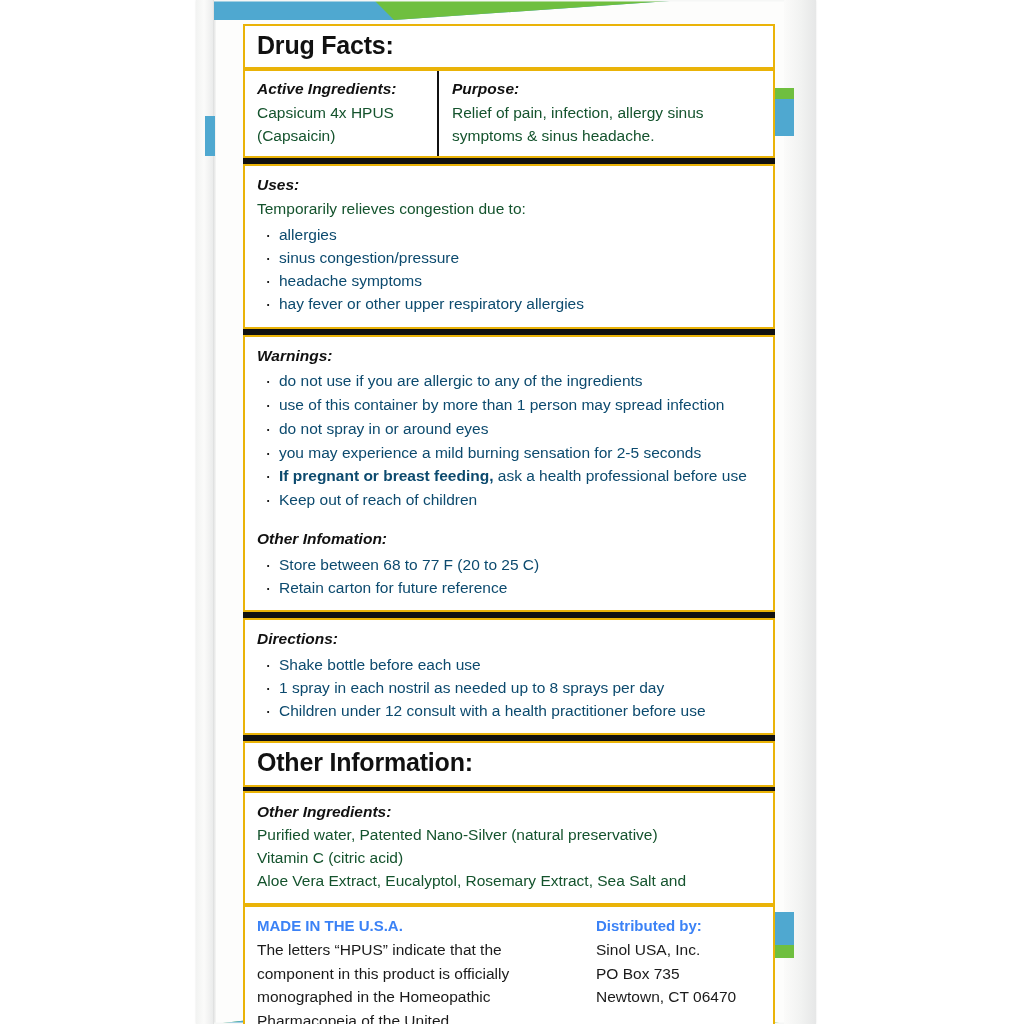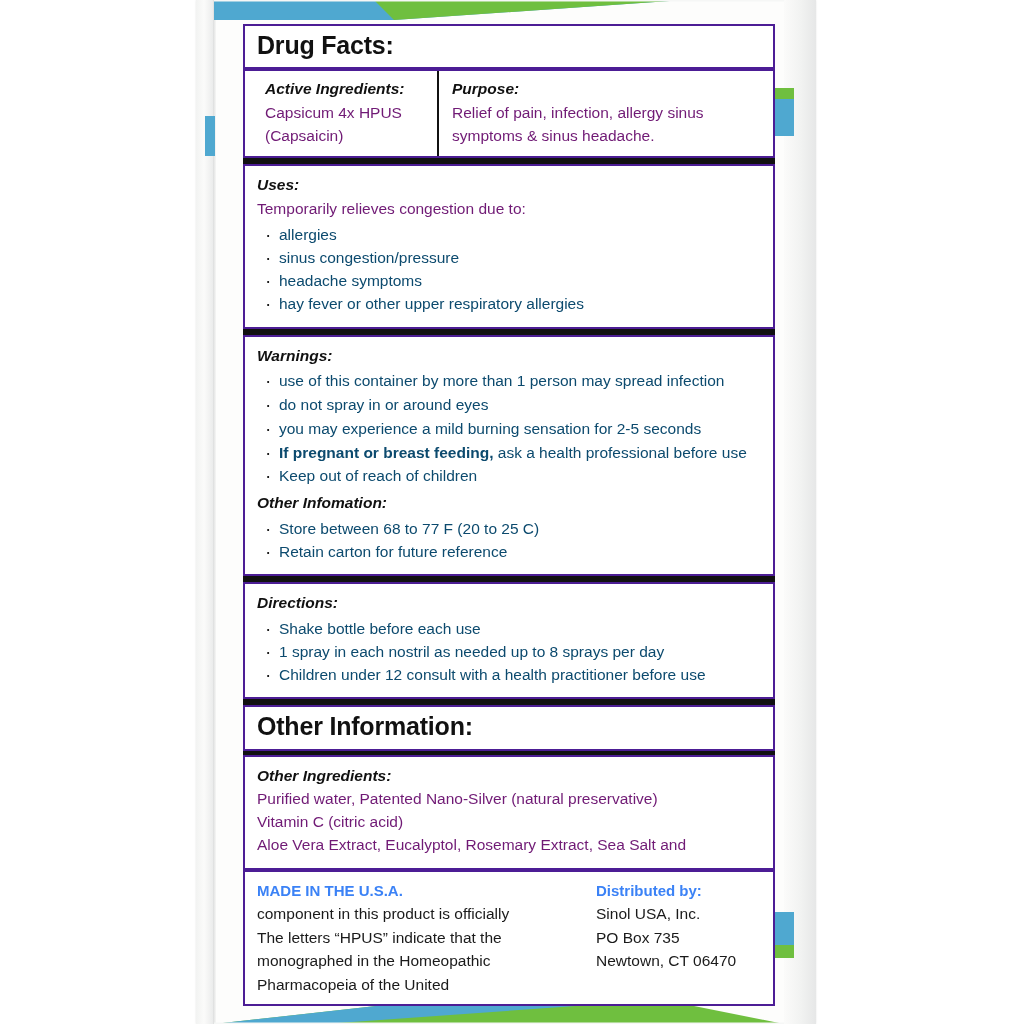--- a/index.html
+++ b/index.html
@@ -106,21 +106,21 @@
   .label-panel {
     position: absolute;
     left: 243px;
     top: 24px;
     width: 532px;
     box-sizing: border-box;
     background: #ffffff;
   }
 
   .block {
-    border: 2px solid #4c1d95;
+    border: 2px solid #eab308;
     background: #ffffff;
     box-sizing: border-box;
   }
   .sep {
     height: 6px;
     background: #111111;
   }
   .sep-thin {
     height: 4px;
     background: #111111;
@@ -139,39 +139,39 @@
 
   
   .two-col {
     display: flex;
     align-items: stretch;
   }
   .col-left {
     width: 194px;
     box-sizing: border-box;
     border-right: 2px solid #111111;
-    padding: 7px 8px 9px 20px;
+    padding: 7px 8px 9px 12px;
   }
   .col-right {
     flex: 1;
     box-sizing: border-box;
     padding: 7px 10px 9px 13px;
   }
 
   .sub-head {
     font-style: italic;
     font-weight: bold;
     font-size: 15.5px;
     color: #111111;
     line-height: 1.45;
     margin-bottom: 1px;
   }
   .body-line {
     font-size: 15.5px;
-    color: #701a75;
+    color: #14532d;
     line-height: 1.47;
   }
 
   .pad-block {
     padding: 8px 10px 11px 12px;
   }
 
   ul.bullets {
     list-style: none;
     margin: 2px 0 0 0;
@@ -191,21 +191,21 @@
     top: -1px;
     font-size: 19px;
     line-height: 1.40;
     color: #1a1a1a;
   }
   ul.bullets.tight li { line-height: 1.54; }
 
   .strongish { font-weight: bold; }
 
   .gap-head {
-    margin-top: 4px;
+    margin-top: 16px;
   }
 
   
   .footer-block {
     padding: 8px 10px 7px 12px;
   }
   .footer-cols {
     display: flex;
   }
   .footer-left {
@@ -287,20 +287,21 @@
         <li>headache symptoms</li>
         <li>hay fever or other upper respiratory allergies</li>
       </ul>
     </div>
 
     <div class="sep"></div>
 
     <div class="block pad-block">
       <div class="sub-head">Warnings:</div>
       <ul class="bullets tight">
+        <li>do not use if you are allergic to any of the ingredients</li>
         <li>use of this container by more than 1 person may spread infection</li>
         <li>do not spray in or around eyes</li>
         <li>you may experience a mild burning sensation for 2-5 seconds</li>
         <li><span class="strongish">If pregnant or breast feeding,</span><span> ask a health professional before use</span></li>
         <li>Keep out of reach of children</li>
       </ul>
 
       <div class="sub-head gap-head">Other Infomation:</div>
       <ul class="bullets">
         <li>Store between 68 to 77 F (20 to 25 C)</li>
@@ -331,22 +332,22 @@
       <div class="sub-head">Other Ingredients:</div>
       <div class="body-line">Purified water, Patented Nano-Silver (natural preservative)</div>
       <div class="body-line">Vitamin C (citric acid)</div>
       <div class="body-line">Aloe Vera Extract, Eucalyptol, Rosemary Extract, Sea Salt and</div>
     </div>
 
     <div class="block footer-block">
       <div class="footer-cols">
         <div class="footer-left">
           <div class="footer-head">MADE IN THE U.S.A.</div>
+          <div class="footer-line">The letters “HPUS” indicate that the</div>
           <div class="footer-line">component in this product is officially</div>
-          <div class="footer-line">The letters “HPUS” indicate that the</div>
           <div class="footer-line">monographed in the Homeopathic</div>
           <div class="footer-line">Pharmacopeia of the United</div>
         </div>
         <div class="footer-right">
           <div class="footer-head">Distributed by:</div>
           <div class="footer-line">Sinol USA, Inc.</div>
           <div class="footer-line">PO Box 735</div>
           <div class="footer-line">Newtown, CT 06470</div>
         </div>
       </div>

